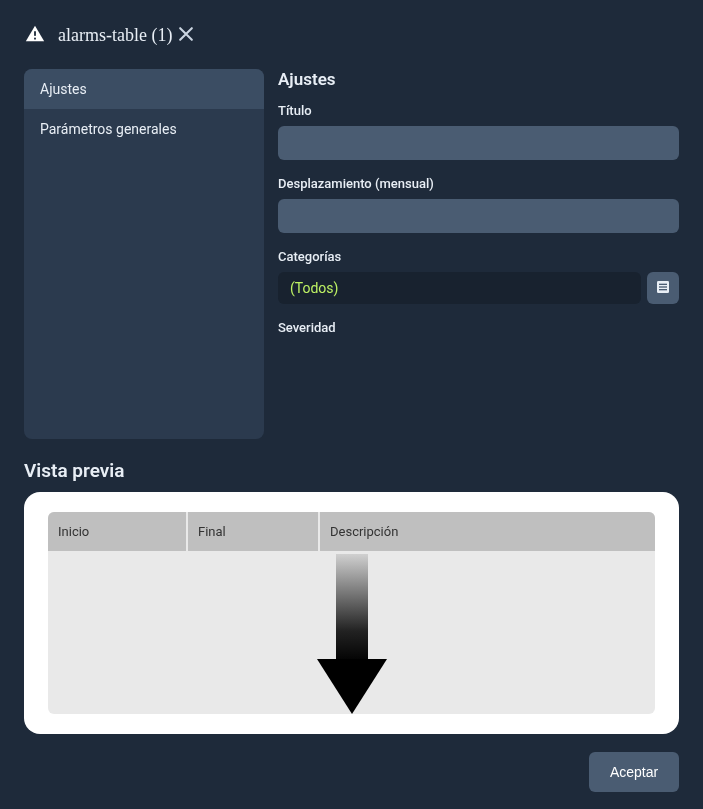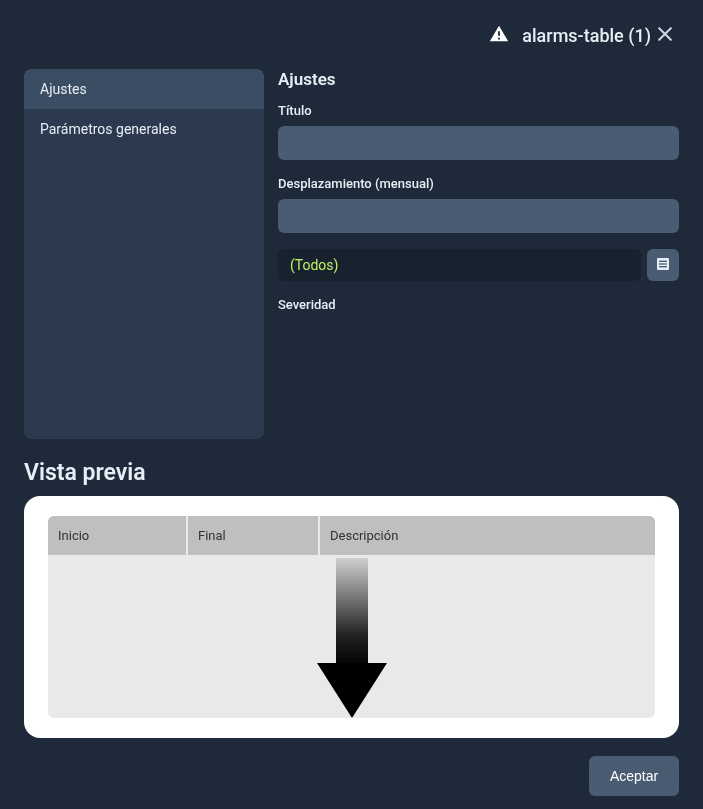--- a/index.html
+++ b/index.html
@@ -13,22 +13,23 @@
   }
   .dialog {
     padding: 20px 24px;
     display: flex;
     flex-direction: column;
     height: 100%;
   }
   .header {
     display: flex;
     align-items: center;
-    justify-content: flex-end;
+    justify-content: flex-start;
     margin-bottom: 18px;
+    font-family: Liberation Serif, serif;
   }
   .header-left {
     display: flex;
     align-items: center;
     gap: 12px;
   }
   .title {
     font-size: 18px;
     font-weight: 500;
     color: #e8eef5;
@@ -118,21 +119,21 @@
     border: none;
     border-radius: 6px;
     padding: 8px 12px;
     color: #fff;
     font-size: 14px;
     outline: none;
     appearance: auto;
   }
   .preview-section { margin-top: 20px; }
   .preview-title {
-    font-size: 23px;
+    font-size: 19px;
     font-weight: 600;
     color: #e8eef5;
     margin-bottom: 10px;
   }
   .preview-box {
     background: #fff;
     border-radius: 16px;
     padding: 20px 24px;
     height: 242px;
   }
@@ -223,20 +224,21 @@
         <label class="field-label">Título</label>
         <input class="text-input" type="text" value="" style="">
       </div>
 
       <div class="field-group">
         <label class="field-label">Desplazamiento (mensual)</label>
         <input class="text-input" type="text" value="" style="">
       </div>
 
       <div class="field-group">
+        <label class="field-label">Categorías</label>
         <div class="cat-row">
           <div class="cat-display">(Todos)</div>
           <button class="cat-btn">
             <span>
               <svg width="16" height="16" viewBox="0 0 24 24" fill="#e8eef5">
                 <rect x="3" y="3" width="18" height="18" rx="2" fill="#e8eef5"></rect>
                 <rect x="6" y="7" width="12" height="2" fill="#4a5c72"></rect>
                 <rect x="6" y="11" width="12" height="2" fill="#4a5c72"></rect>
                 <rect x="6" y="15" width="12" height="2" fill="#4a5c72"></rect>
               </svg>

